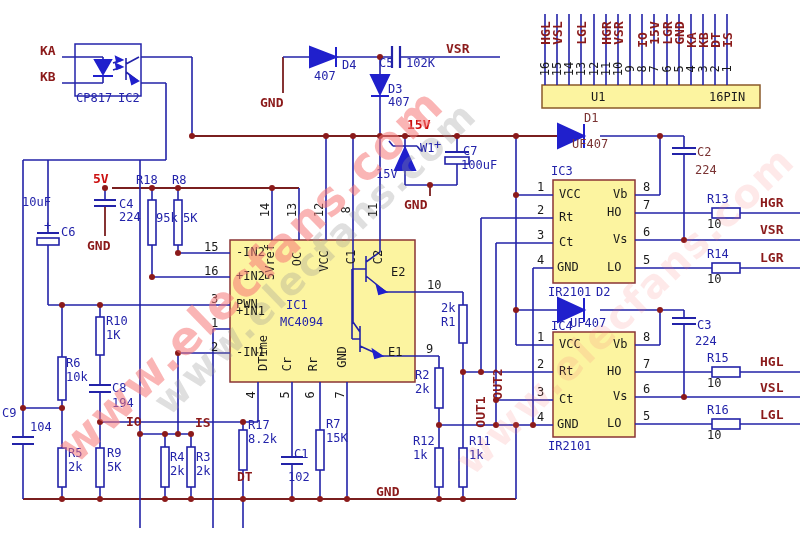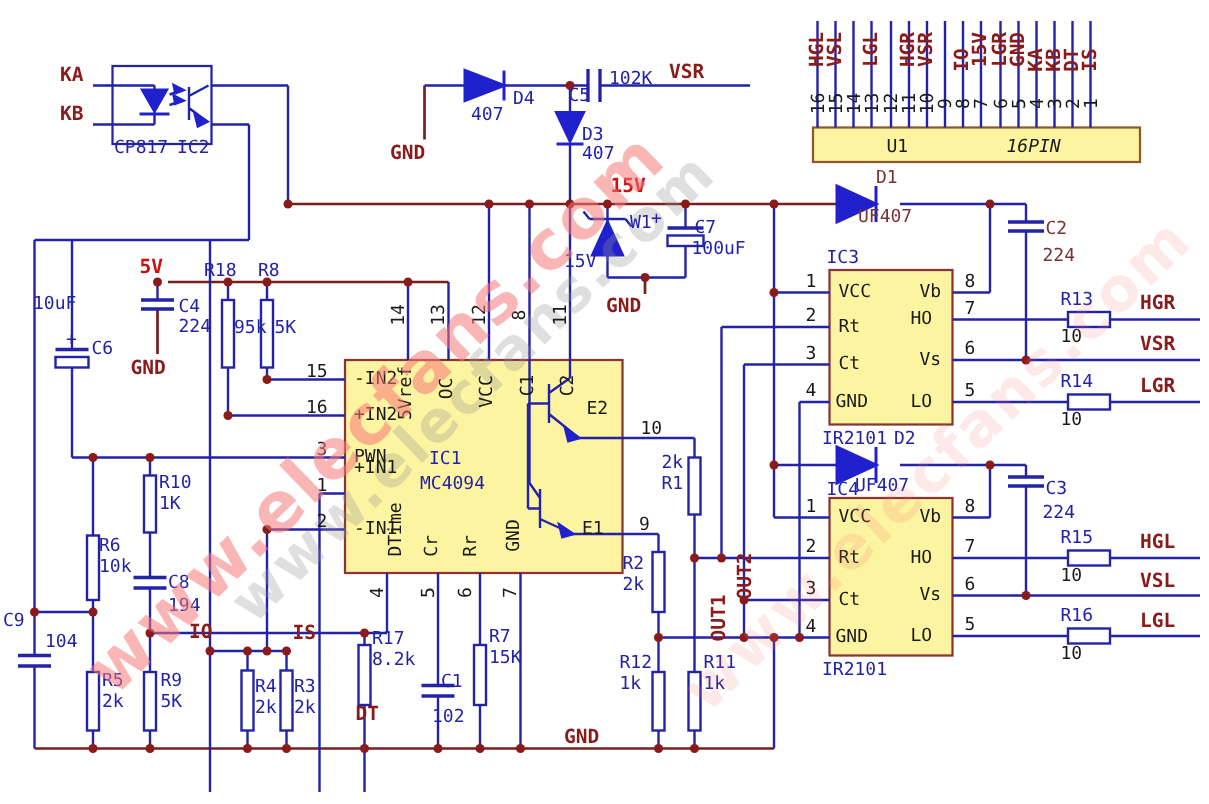--- a/index.html
+++ b/index.html
@@ -193,21 +193,21 @@
   <div class="wm wm-gray">www.elecfans.com</div>
   <div id="labels">
       <div class="lbl net" style="left: 40px; top: 44px;">KA</div>
       <div class="lbl net" style="left: 40px; top: 70px;">KB</div>
       <div class="lbl ref" style="left: 76px; top: 92px;">CP817</div>
       <div class="lbl ref" style="left: 118px; top: 92px;">IC2</div>
       <div class="lbl net" style="left: 260px; top: 96px;">GND</div>
       <div class="lbl ref" style="left: 342px; top: 59px;">D4</div>
       <div class="lbl ref" style="left: 314px; top: 70px;">407</div>
       <div class="lbl ref" style="left: 379px; top: 57px;">C5</div>
-      <div class="lbl ref" style="left: 406px; top: 46px;">102K</div>
+      <div class="lbl ref" style="left: 406px; top: 57px;">102K</div>
       <div class="lbl net" style="left: 446px; top: 42px;">VSR</div>
       <div class="lbl ref" style="left: 388px; top: 83px;">D3</div>
       <div class="lbl ref" style="left: 388px; top: 96px;">407</div>
       <div class="lbl netr" style="left: 407px; top: 118px;">15V</div>
       <div class="lbl ref" style="left: 420px; top: 142px;">W1</div>
       <div class="lbl ref" style="left: 376px; top: 168px;">15V</div>
       <div class="lbl ref" style="left: 434px; top: 139px;">+</div>
       <div class="lbl ref" style="left: 463px; top: 145px;">C7</div>
       <div class="lbl ref" style="left: 461px; top: 159px;">100uF</div>
       <div class="lbl net" style="left: 404px; top: 198px;">GND</div>
@@ -286,21 +286,21 @@
       <div class="lbl ref" style="left: 441px; top: 316px;">R1</div>
       <div class="lbl ref" style="left: 415px; top: 369px;">R2</div>
       <div class="lbl ref" style="left: 415px; top: 383px;">2k</div>
       <div class="lbl net rot" style="left: 497px; top: 384px;">OUT2</div>
       <div class="lbl net rot" style="left: 480px; top: 412px;">OUT1</div>
       <div class="lbl ref" style="left: 413px; top: 435px;">R12</div>
       <div class="lbl ref" style="left: 413px; top: 449px;">1k</div>
       <div class="lbl ref" style="left: 469px; top: 435px;">R11</div>
       <div class="lbl ref" style="left: 469px; top: 449px;">1k</div>
       <div class="lbl pin" style="left: 591px; top: 91px;">U1</div>
-      <div class="lbl pin" style="left: 671px; top: 91px; font-style: italic;">16PIN</div>
+      <div class="lbl pin" style="left: 709px; top: 91px;">16PIN</div>
       <div class="lbl net rot" style="left: 545px; top: 33px;">HGL</div>
       <div class="lbl net rot" style="left: 557px; top: 33px;">VSL</div>
       <div class="lbl net rot" style="left: 581px; top: 33px;">LGL</div>
       <div class="lbl net rot" style="left: 606px; top: 33px;">HGR</div>
       <div class="lbl net rot" style="left: 618px; top: 33px;">VSR</div>
       <div class="lbl net rot" style="left: 642px; top: 40px;">IO</div>
       <div class="lbl net rot" style="left: 654px; top: 33px;">15V</div>
       <div class="lbl net rot" style="left: 667px; top: 33px;">LGR</div>
       <div class="lbl net rot" style="left: 679px; top: 33px;">GND</div>
       <div class="lbl net rot" style="left: 691px; top: 40px;">KA</div>

